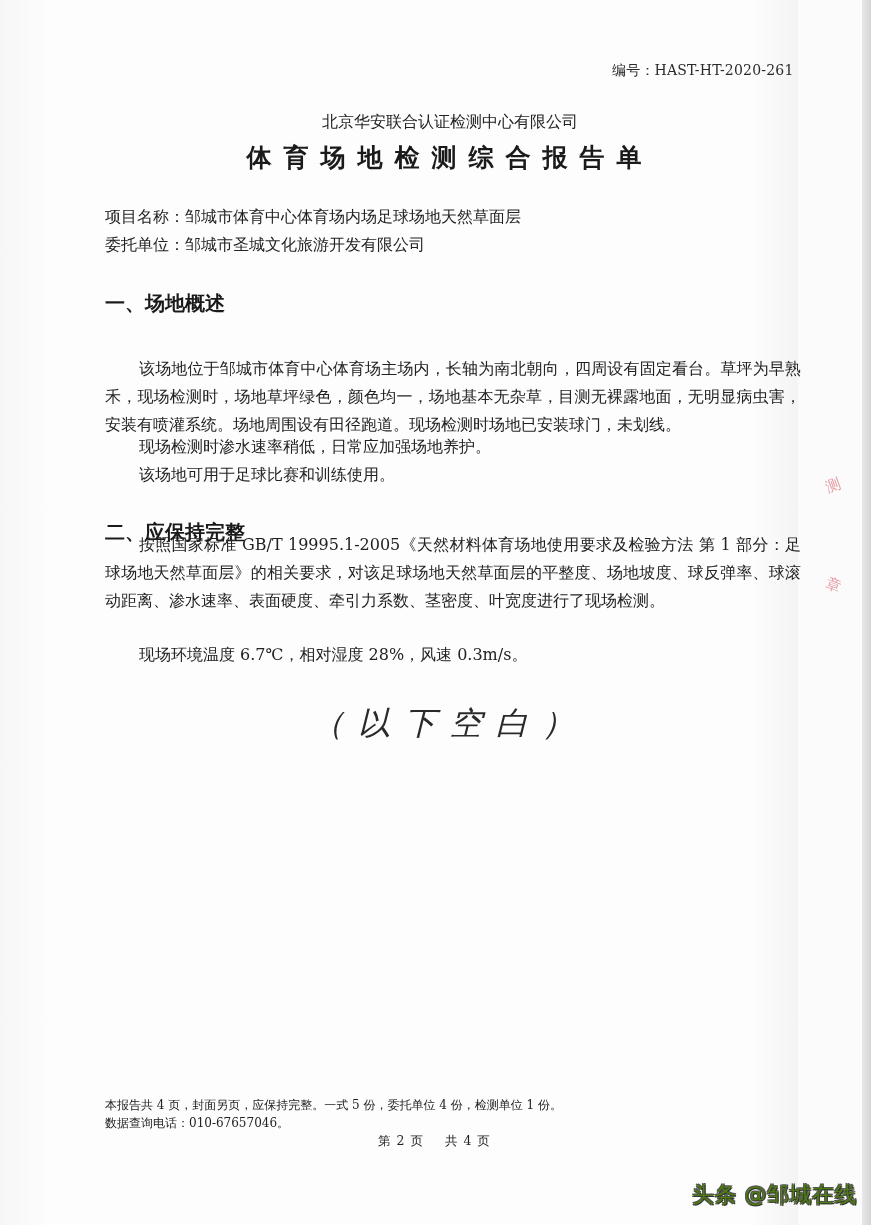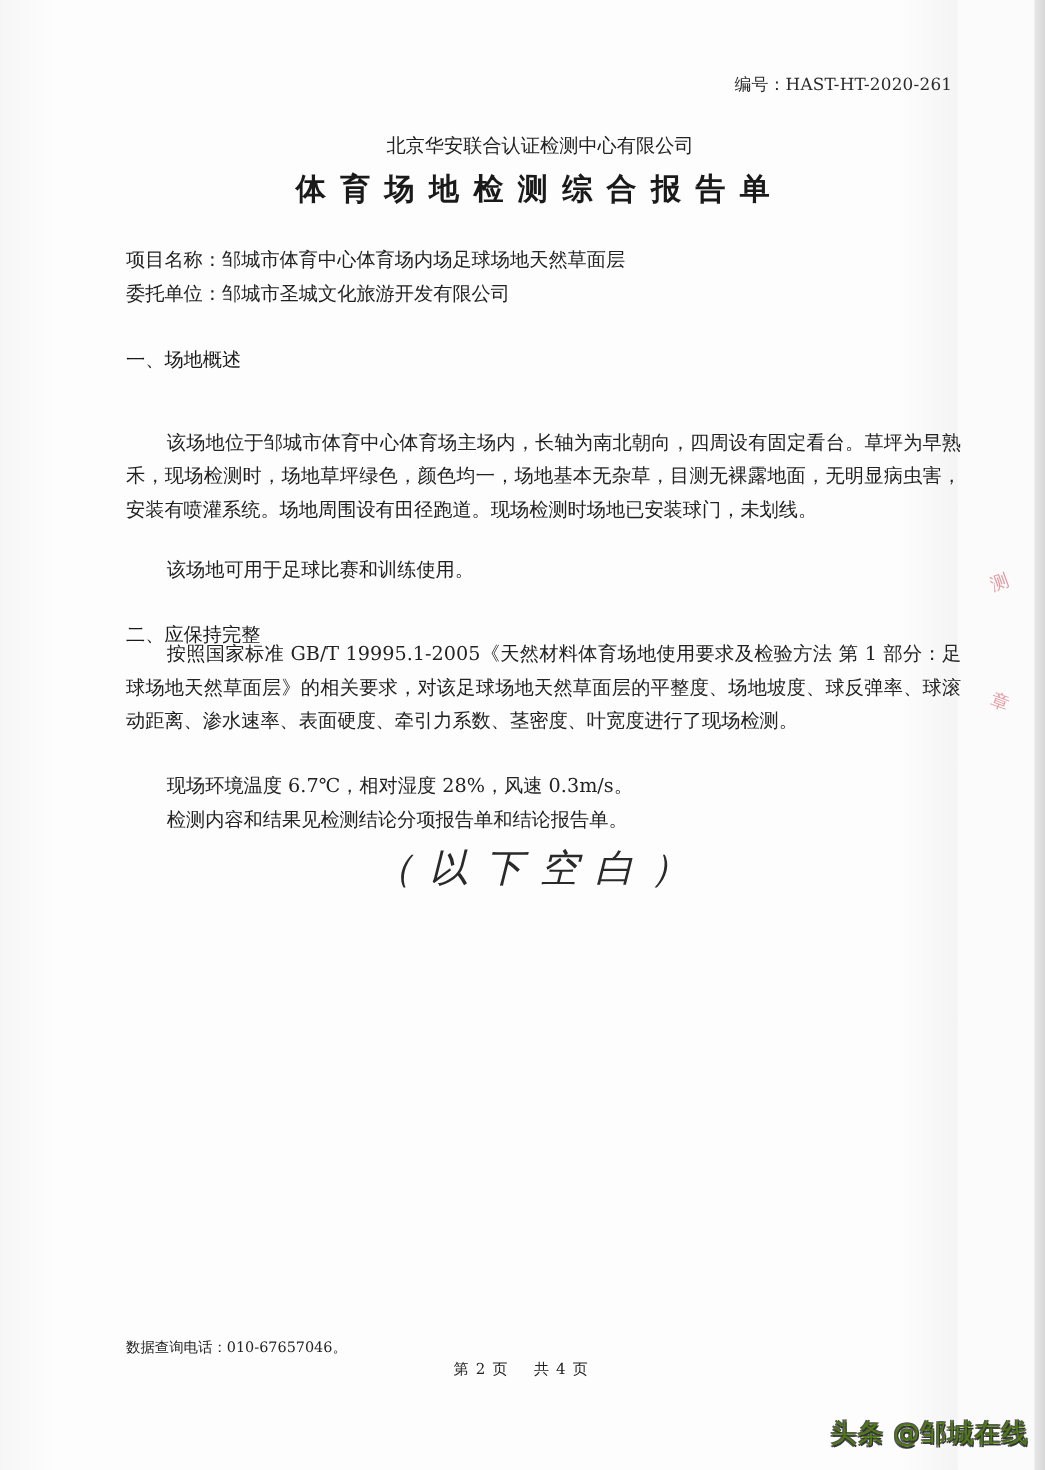--- a/index.html
+++ b/index.html
@@ -29,21 +29,21 @@
     }
     .title {
       position: absolute; left: 0; width: 900px; top: 141px; text-align: center;
       font-family: "DejaVu Sans", "Liberation Sans", sans-serif;
       font-size: 25px; font-weight: bold; letter-spacing: 12px; color: #1a1a1a;
     }
     .meta { position: absolute; left: 105px; font-size: 16px; color: #222; }
     .meta.m1 { top: 207px; }
     .meta.m2 { top: 235px; }
     .h {
-      position: absolute; left: 105px; font-size: 16px; font-weight: normal;
+      position: absolute; left: 105px; font-size: 20px; font-weight: bold;
       font-family: "DejaVu Sans", "Liberation Sans", sans-serif; color: #1a1a1a;
     }
     .h.h1 { top: 290px; }
     .h.h2 { top: 519px; }
     .para {
       position: absolute; left: 105px; width: 696px;
       font-size: 16px; line-height: 28px; color: #222;
       text-align: justify; text-indent: 34px;
       margin: 0;
     }
@@ -88,29 +88,30 @@
 <div class="page">
   <div class="docno">编号：HAST-HT-2020-261</div>
   <div class="org">北京华安联合认证检测中心有限公司</div>
   <div class="title">体育场地检测综合报告单</div>
 
   <div class="meta m2">委托单位：邹城市圣城文化旅游开发有限公司</div>
   <div class="meta m1">项目名称：邹城市体育中心体育场内场足球场地天然草面层</div>
 
   <div class="h h1">一、场地概述</div>
   <p class="para p1">该场地位于邹城市体育中心体育场主场内，长轴为南北朝向，四周设有固定看台。草坪为早熟禾，现场检测时，场地草坪绿色，颜色均一，场地基本无杂草，目测无裸露地面，无明显病虫害，安装有喷灌系统。场地周围设有田径跑道。现场检测时场地已安装球门，未划线。</p>
+  <div class="line l1">现场检测时渗水速率稍低，日常应加强场地养护。</div>
   <div class="line l2">该场地可用于足球比赛和训练使用。</div>
 
   <div class="h h2">二、应保持完整</div>
   <p class="para p2">按照国家标准 GB/T 19995.1-2005《天然材料体育场地使用要求及检验方法 第 1 部分：足球场地天然草面层》的相关要求，对该足球场地天然草面层的平整度、场地坡度、球反弹率、球滚动距离、渗水速率、表面硬度、牵引力系数、茎密度、叶宽度进行了现场检测。</p>
   <div class="line l3">现场环境温度 6.7℃，相对湿度 28%，风速 0.3m/s。</div>
-  <div class="line l4">检测内容和结果见检测结论分项报告单和结论报告单。</div>
 
   <div class="blank">（以下空白）</div>
 
+  <div class="foot f1">本报告共 4 页，封面另页，应保持完整。一式 5 份，委托单位 4 份，检测单位 1 份。</div>
   <div class="foot f2">数据查询电话：010-67657046。</div>
   <div class="pageno">
     <span>第 2 页</span><span>共 4 页</span>
   </div>
 
   <div class="stamp s1">测</div>
   <div class="stamp s2">章</div>
 </div>
 <div class="edge"></div>
 

